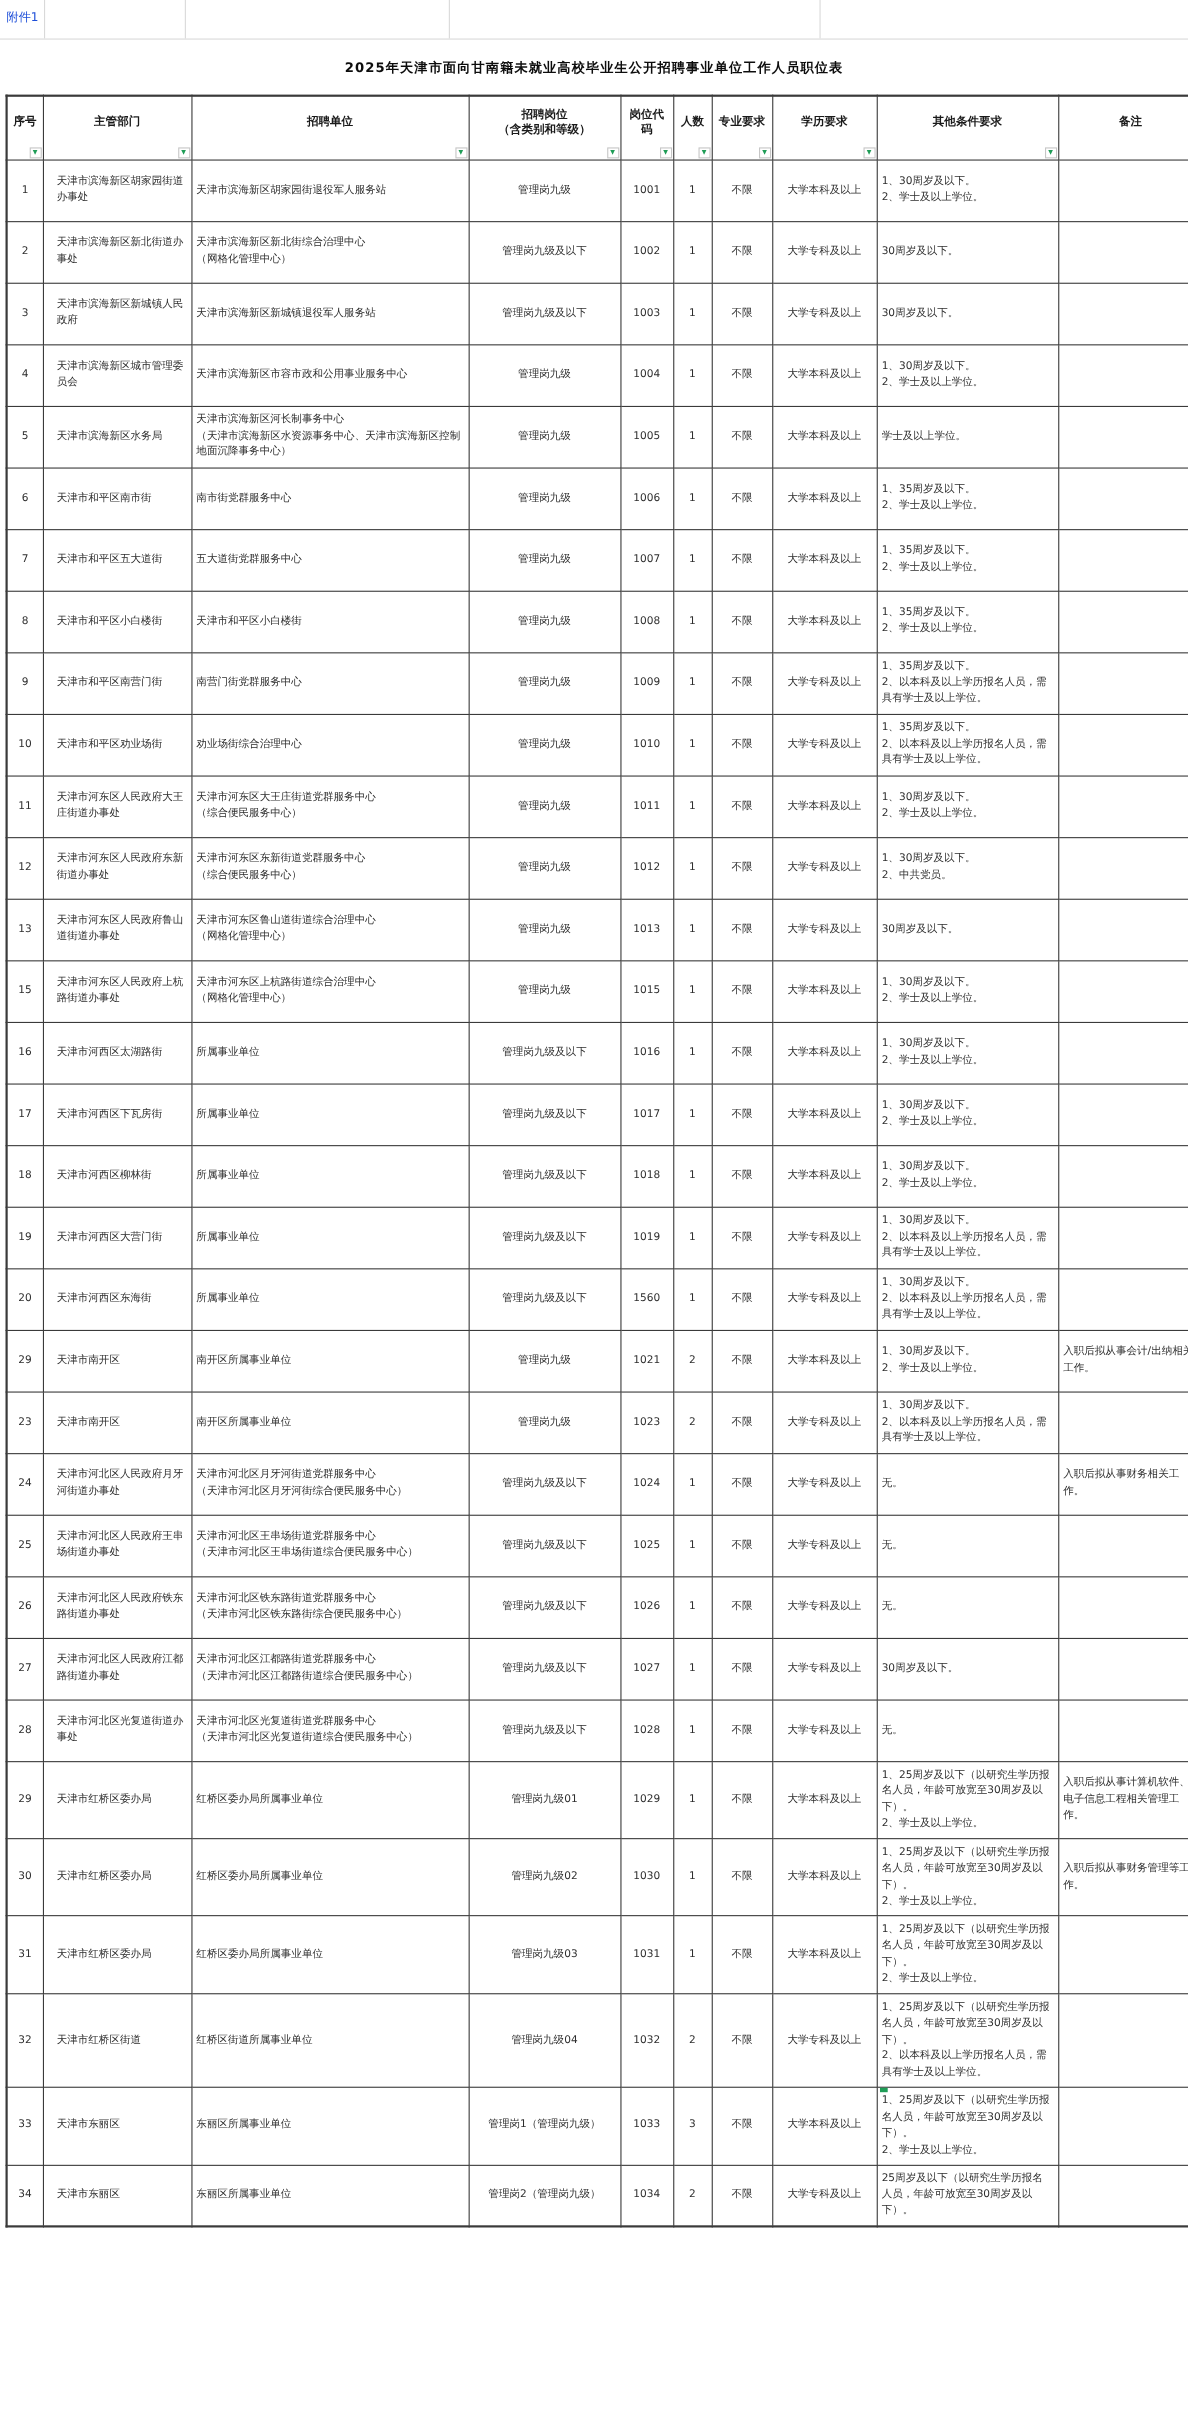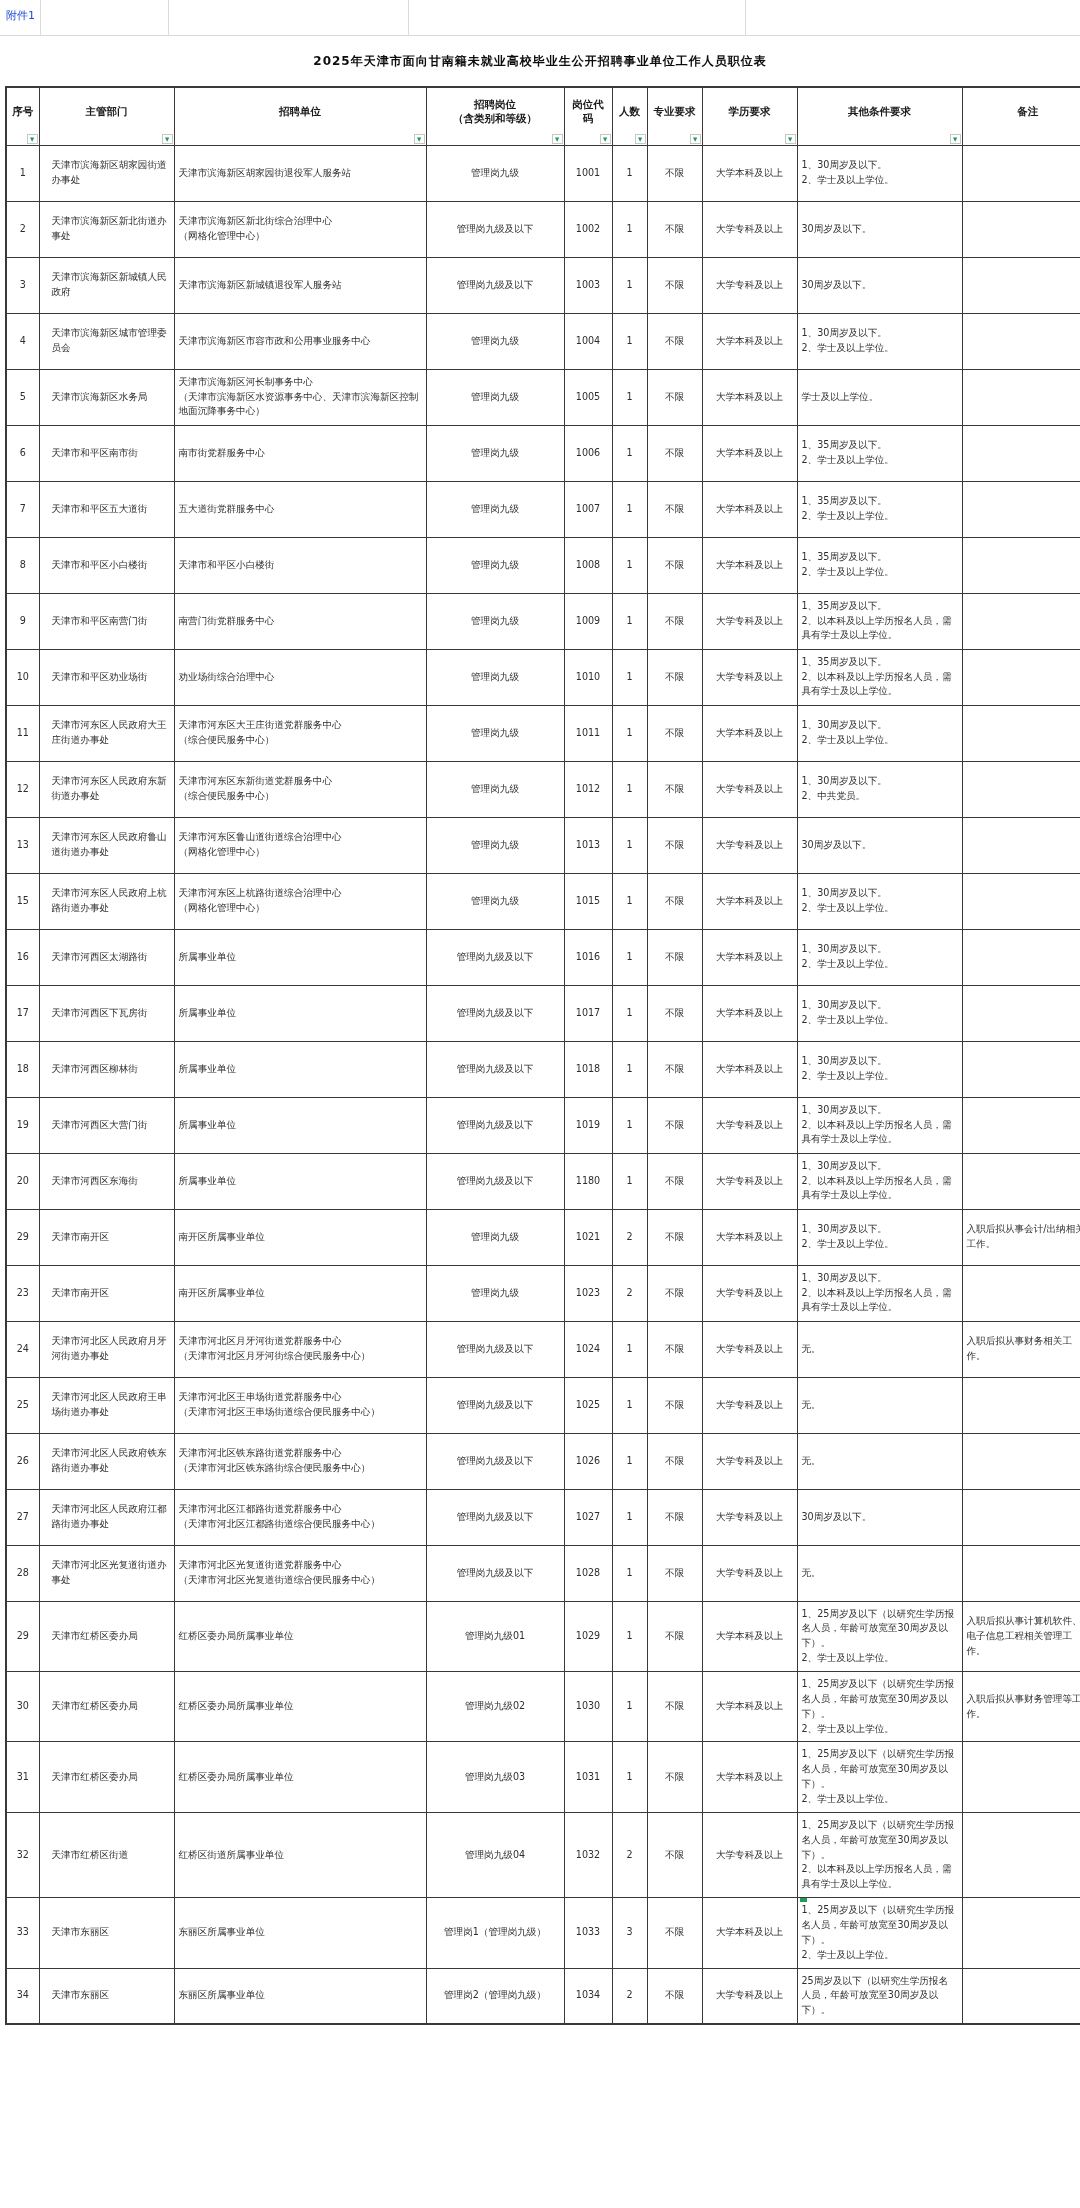--- a/index.html
+++ b/index.html
@@ -310,21 +310,21 @@
     <td class="center col-edu" data-field="edu">大学专科及以上</td>
     <td class="left col-other" data-field="other">1、30周岁及以下。
 2、以本科及以上学历报名人员，需具有学士及以上学位。</td>
     <td class="left col-remark" data-field="remark"></td>
   </tr>
       <tr>
     <td class="center col-no" data-field="no">20</td>
     <td class="left col-dept" data-field="dept">天津市河西区东海街</td>
     <td class="left col-unit" data-field="unit">所属事业单位</td>
     <td class="center col-pos" data-field="pos">管理岗九级及以下</td>
-    <td class="center col-code" data-field="code">1180</td>
+    <td class="center col-code" data-field="code">1560</td>
     <td class="center col-count" data-field="count">1</td>
     <td class="center col-major" data-field="major">不限</td>
     <td class="center col-edu" data-field="edu">大学专科及以上</td>
     <td class="left col-other" data-field="other">1、30周岁及以下。
 2、以本科及以上学历报名人员，需具有学士及以上学位。</td>
     <td class="left col-remark" data-field="remark"></td>
   </tr>
       <tr>
     <td class="center col-no" data-field="no">29</td>
     <td class="left col-dept" data-field="dept">天津市南开区</td>

